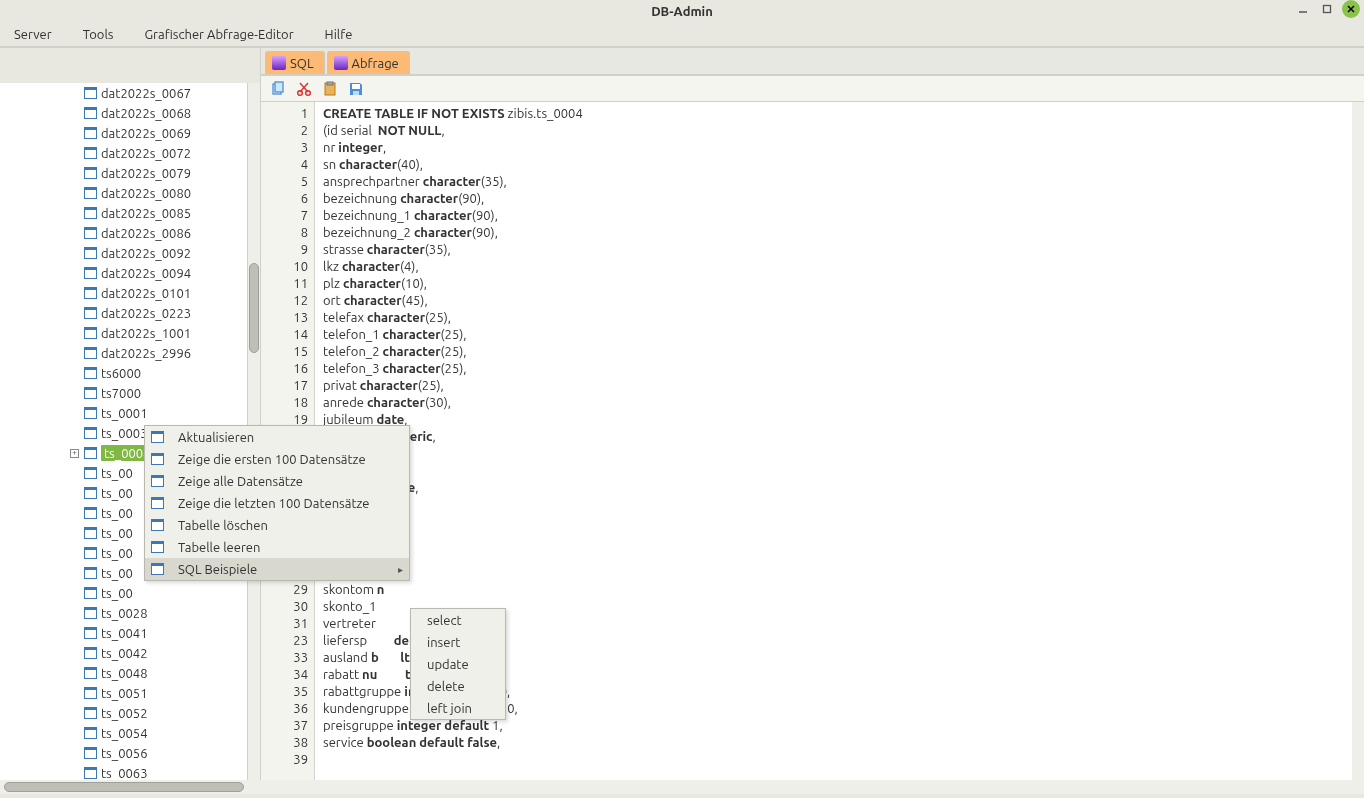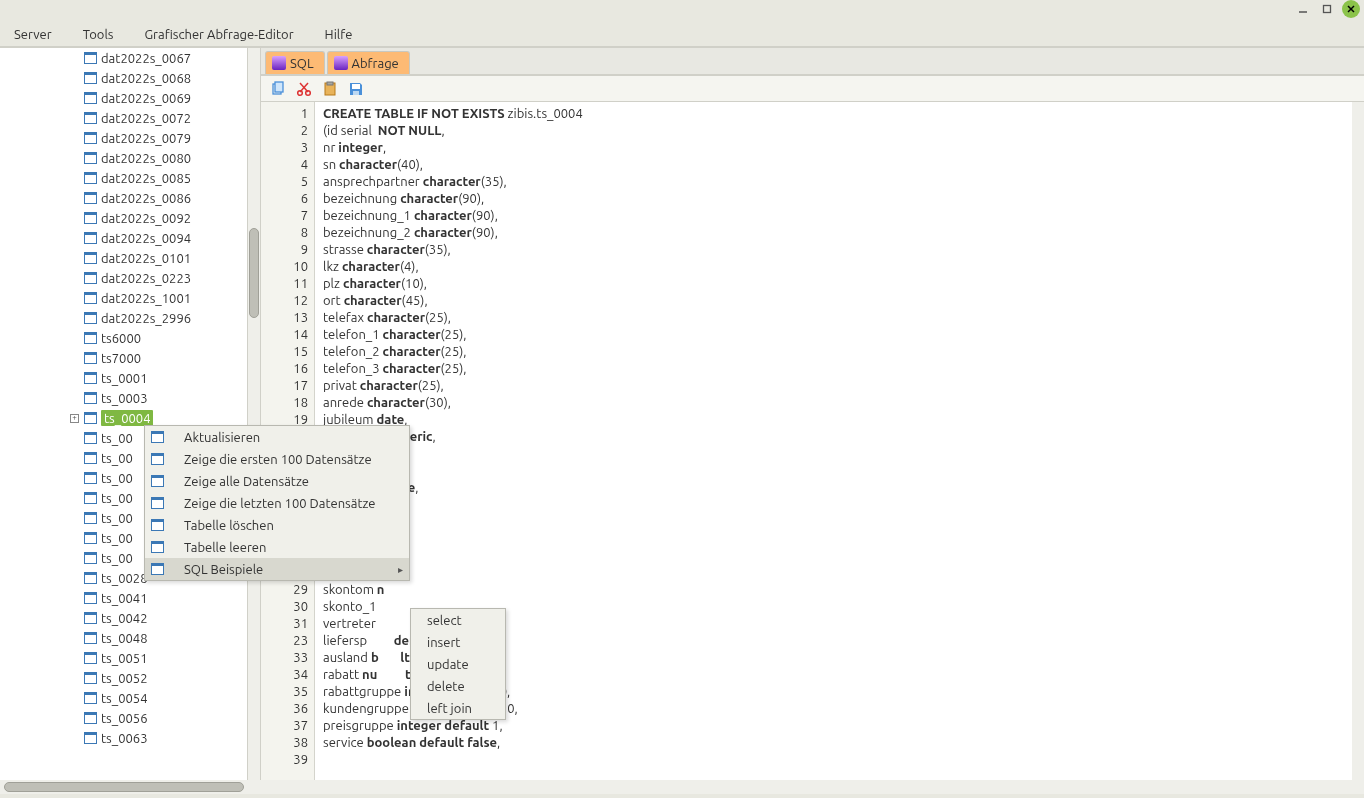--- a/index.html
+++ b/index.html
@@ -12,21 +12,21 @@
 .win-btn { width:18px; height:18px; display:flex; align-items:center; justify-content:center; color:#555; border-radius:50%; cursor:pointer; }
 .win-btn.close { background:#8bc34a; color:#000; }
 .win-btn svg { width:10px; height:10px; }
 
 
 .menubar { height:26px; background:#e8e8e0; display:flex; align-items:center; padding:0 4px; gap:11px; border-bottom:2px solid #d0d0c8; }
 .menubar .mitem { padding:3px 10px; cursor:pointer; }
 
 
 .main { display:flex; height:calc(100% - 22px - 26px - 18px); }
-.sidebar-scrollzone { width:260px; display:flex; background:#d946ef; }
+.sidebar-scrollzone { width:260px; display:flex; background:#d946ef;margin-top:35px; }
 .sidebar { flex:1; overflow:hidden; background:#fff; padding-left:70px; padding-top:0; border-right:1px solid #d0d0c8; position:relative; }
 .tree { padding-top:0; }
 .tree-item { display:flex; align-items:center; height:20px; gap:4px; padding-left:14px; white-space:nowrap; cursor:pointer; }
 .tree-item.selected .label { background:#7fb842; color:#fff; padding:1px 3px; border-radius:1px; }
 .tree-item .expander{ width:9px; height:9px; border:1px solid #888; display:flex; align-items:center; justify-content:center; font-size:8px; line-height:8px; color:#555; margin-left:-14px; margin-right:1px; }
 .table-icon { width:13px; height:12px; display:inline-block; position:relative; }
 .table-icon::before { content:""; position:absolute; inset:0; background:#fff; border:1px solid #3b78b5; }
 .table-icon::after { content:""; position:absolute; left:0; right:0; top:0; height:3px; background:#3b78b5; }
 .sidebar-vscroll { width:12px; background:#efefea; display:flex; flex-direction:column; }
 .sidebar-vscroll .thumb { background:#bfbfb7; border:1px solid #a0a098; border-radius:6px; height:90px; margin-top:180px; margin-left:1px; margin-right:1px; }
@@ -39,35 +39,36 @@
 .toolbar { height:26px; display:flex; align-items:center; gap:8px; padding:0 8px; background:#f5f5f0; border-bottom:1px solid #d0d0c8; }
 .tbtn { width:18px; height:18px; cursor:pointer; display:flex; align-items:center; justify-content:center; }
 .codewrap { flex:1; display:flex; overflow:hidden; }
 .gutter { width:54px; background:#f4f4ee; border-right:1px solid #d4d4cc; text-align:right; font-family:"DejaVu Sans Mono","Consolas",monospace; font-size:13px; color:#777; padding-right:6px; padding-top:3px; line-height:17px; }
 .code { flex:1; font-family:"DejaVu Sans Mono","Consolas",monospace; font-size:13px; padding-top:3px; padding-left:8px; line-height:17px; white-space:pre; }
 .kw { font-weight:bold; }
 .code-vscroll { width:12px; background:#efefea; }
 
 
 .ctx { position:absolute; background:#f0f0ea; border:1px solid #b8b8b0; box-shadow:2px 2px 4px rgba(0,0,0,0.15); z-index:100; }
-.ctx-item { display:flex; align-items:center; gap:20px; padding:4px 14px 4px 6px; cursor:pointer; position:relative; white-space:nowrap; }
+.ctx-item { display:flex; align-items:center; gap:14px; padding:4px 14px 4px 6px; cursor:pointer; position:relative; white-space:nowrap; }
 .ctx-item.highlight { background:#d8d8cf; }
 .ctx-item .arrow { position:absolute; right:6px; font-size:10px; color:#555; }
 .ctx1 { left:144px; top:425px; width:266px; }
 .ctx2 { left:410px; top:608px; width:96px; }
 .ctx2 .ctx-item { padding:4px 16px; }
 
 
 .bottom-hscroll { height:14px; background:#efefea; display:flex; }
 .bottom-hscroll .thumb { width:240px; height:10px; margin:2px 0 2px 4px; background:#bfbfb7; border:1px solid #a0a098; border-radius:6px; }
 </style>
 </head>
 <body>
 
 <div class="titlebar">
+  <div class="title">DB-Admin</div>
   <div class="win-ctrls">
     <div class="win-btn">
       <svg viewBox="0 0 10 10">
           <line x1="1" y1="8" x2="9" y2="8" stroke="#555" stroke-width="1.5"></line>
         </svg>
     </div>
     <div class="win-btn">
       <svg viewBox="0 0 10 10">
           <rect x="1.5" y="1.5" width="7" height="7" fill="none" stroke="#555" stroke-width="1.3"></rect>
         </svg>

